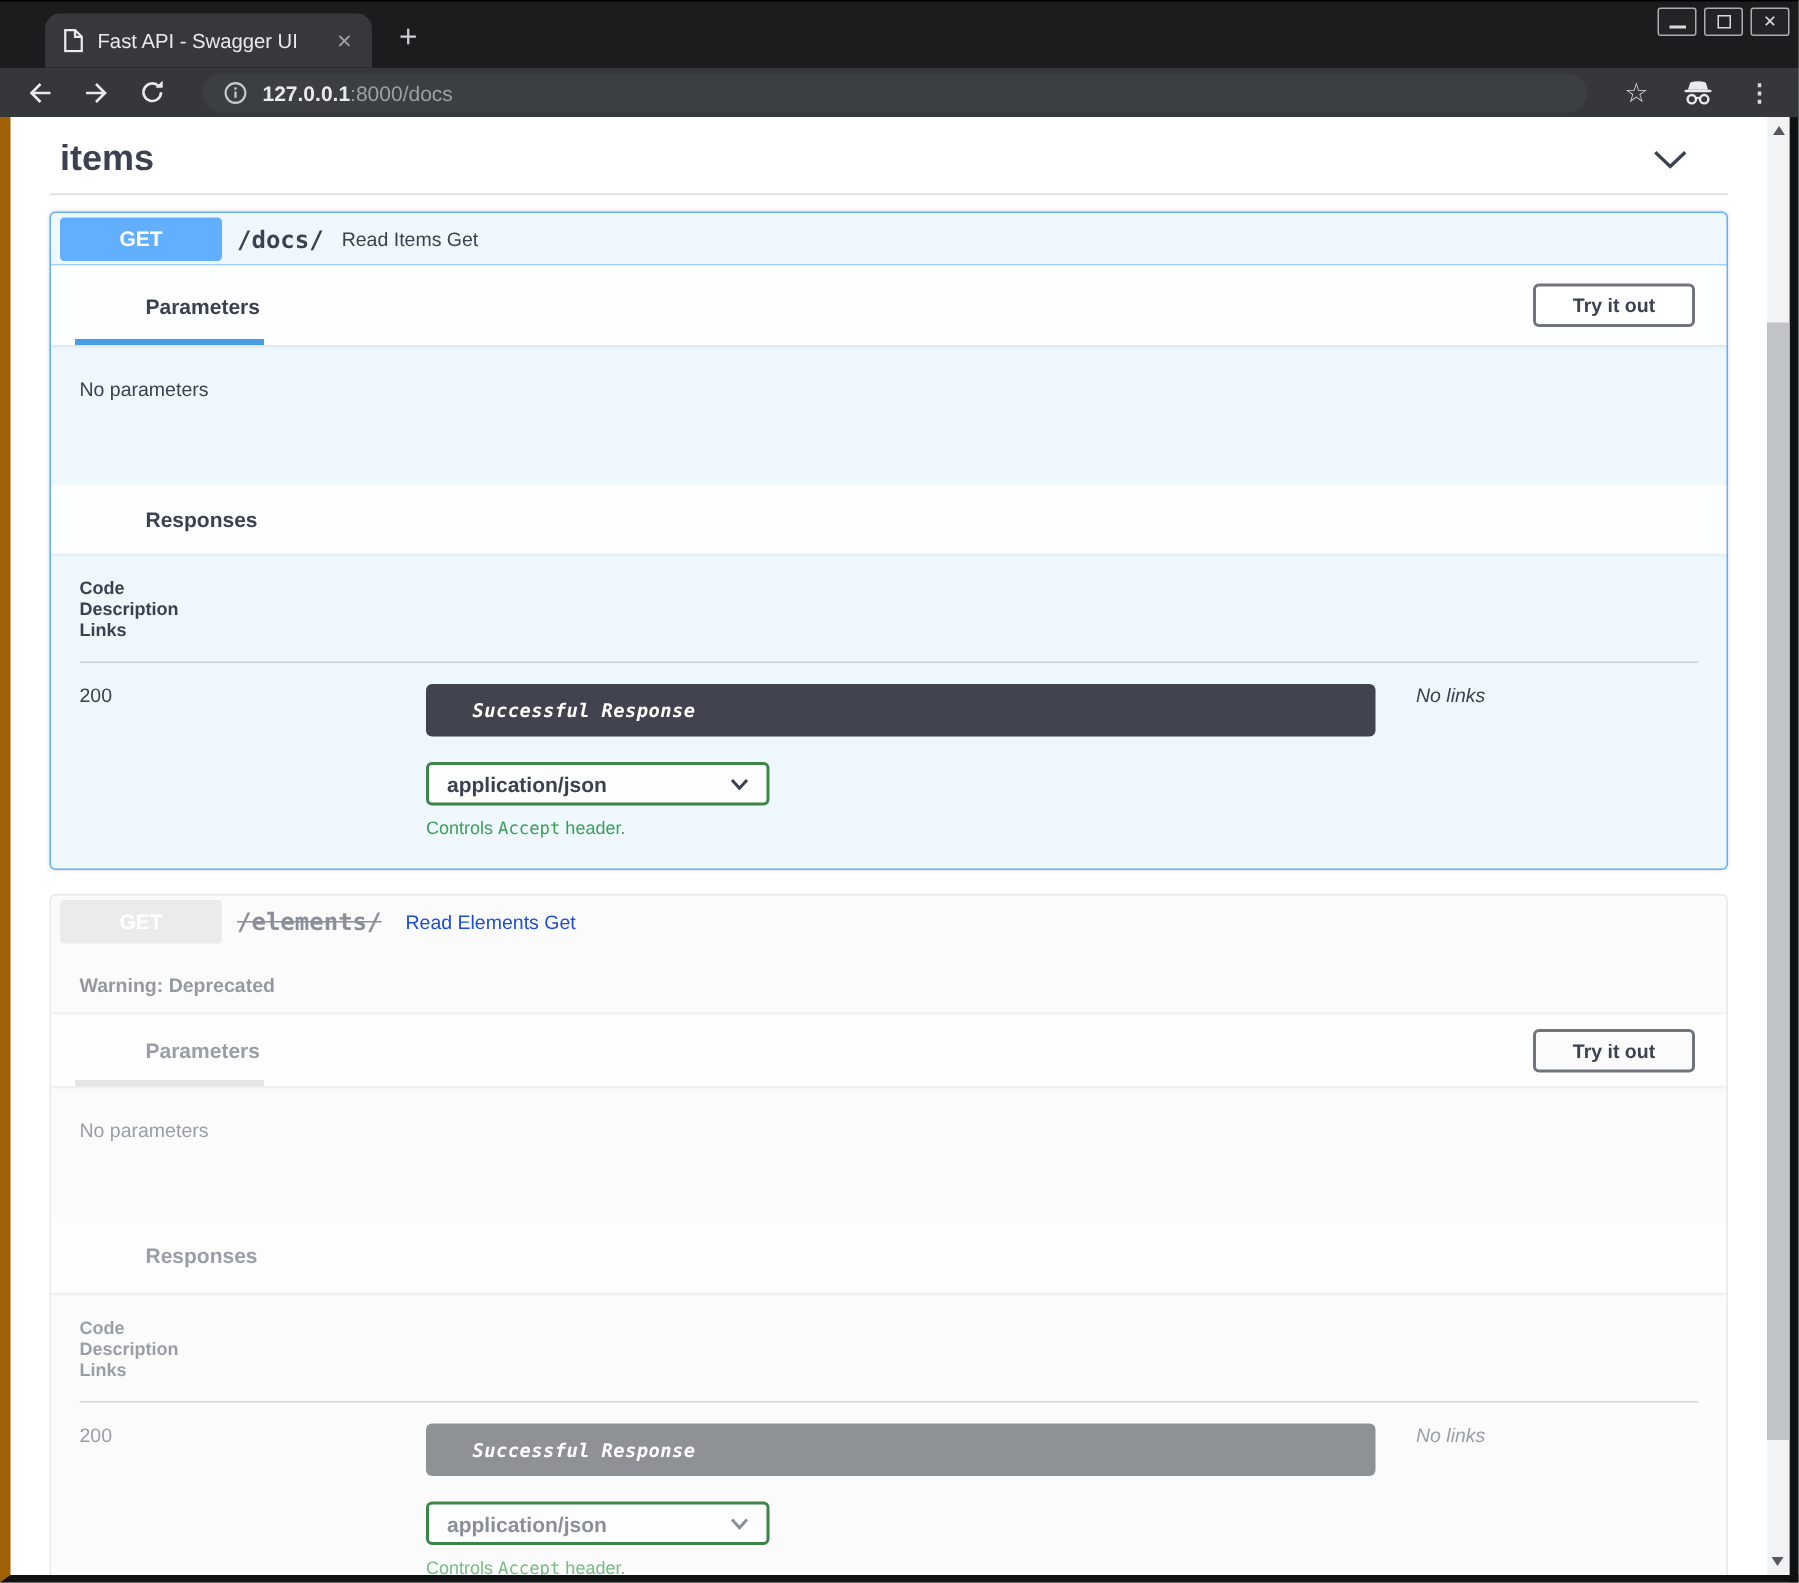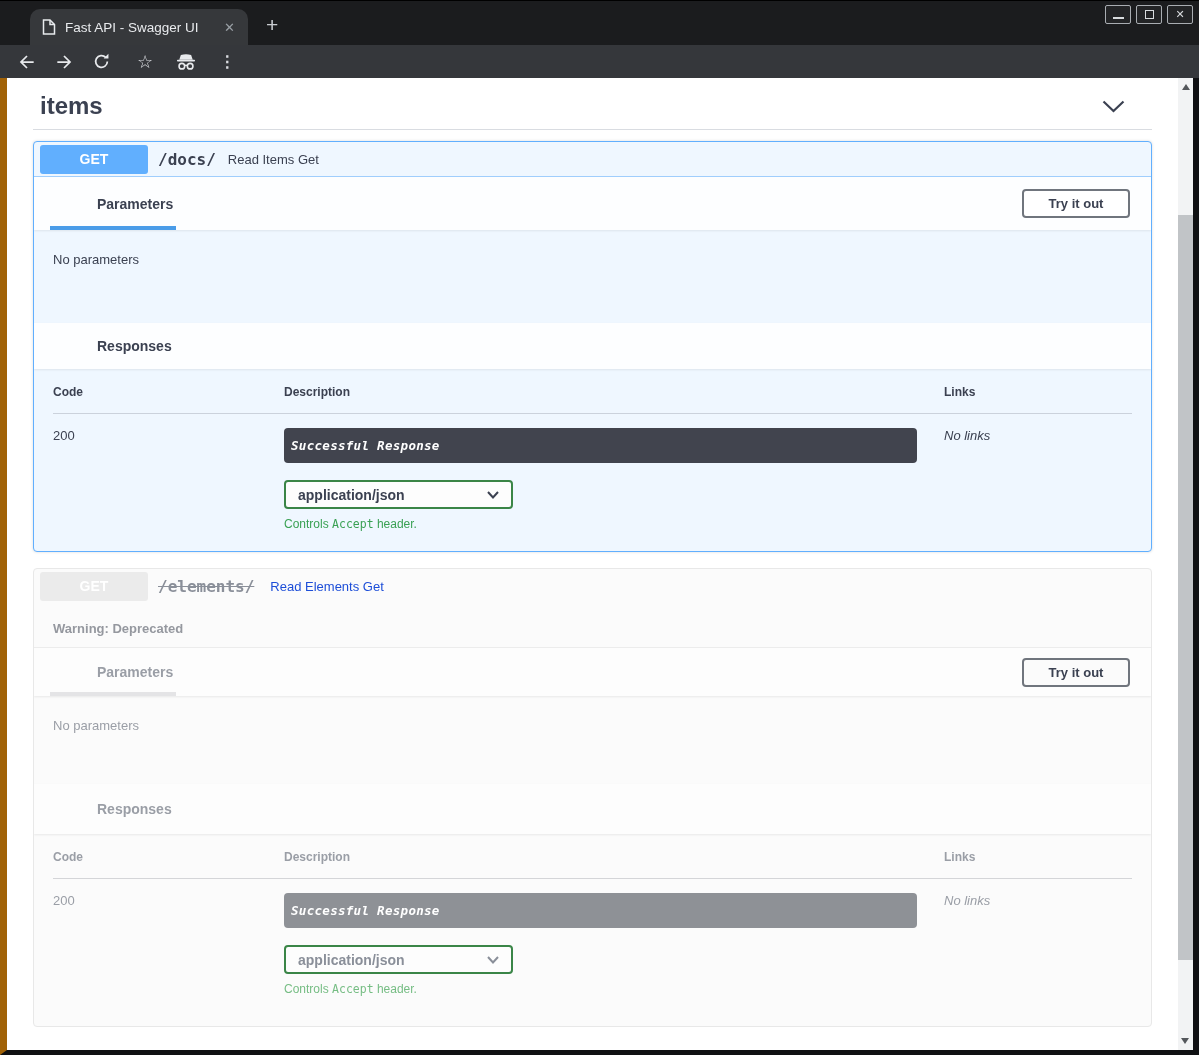--- a/index.html
+++ b/index.html
@@ -69,28 +69,28 @@
   .deprecated .try-btn { background:#fbfbfb; }
 
   .params-body { padding:22px 20px 0 19px; height:93px; font-size:13px; color:#3b4151; }
   .deprecated .params-body { color:#9a9ea6; height:88px; }
 
   .resp-header { height:46px; }
   .deprecated .resp-header { height:50px; }
 
   .resp-body { padding:16px 19px 20px; }
   .deprecated .resp-body { padding-bottom:30px; }
-  .t-head { display:flex; font-size:12px; font-weight:bold; color:#3b4151; padding-bottom:14px; border-bottom:1px solid rgba(59,65,81,.2); }
+  .t-head { display:flex; font-size:12px; font-weight:bold; color:#3b4151; padding-bottom:14px; border-bottom:1px solid rgba(59,65,81,.2);flex-direction:column; }
   .deprecated .t-head { color:#9a9ea6; }
   .col-code { width:231px; flex:none; }
   .col-desc { flex:1; }
   .col-links { width:188px; flex:none; }
   .t-row { display:flex; padding-top:14px; font-size:13px; color:#3b4151; }
   .deprecated .t-row { color:#9a9ea6; }
-  .resp-box { width:633px; height:35px; background:#41444e; border-radius:4px; color:#fff; display:flex; align-items:center; padding-left:7px;
+  .resp-box { width:633px; height:35px; background:#41444e; border-radius:4px; color:#fff; display:flex; align-items:center; padding-left:31px;
     font-family:"DejaVu Sans Mono", monospace; font-style:italic; font-weight:600; font-size:12.5px; letter-spacing:.3px; }
   .deprecated .resp-box { background:#8e9196; }
   .nolinks { font-style:italic; }
 
   .media-select { margin-top:17px; width:229px; height:29px; background:#fdfdfd; border:2px solid #3a8547; border-radius:4px;
     display:flex; align-items:center; justify-content:space-between; padding:0 12px; font-size:14px; font-weight:bold; color:#3b4151; }
   .deprecated .media-select { color:#8a8f99; }
   .accept-note { margin-top:8px; font-size:12px; color:#3aa154; }
   .deprecated .accept-note { color:#76bd84; }
   .accept-note .mono { font-family:"DejaVu Sans Mono", monospace; font-size:11.5px; }
@@ -135,20 +135,30 @@
       <svg width="20" height="20" viewBox="0 0 24 24">
           <path d="M4 12 H18.5 M12 4.8 L19.2 12 L12 19.2" stroke="#e8eaed" stroke-width="2.1" fill="none"></path>
         </svg>
     </span>
     <span class="navicon">
       <svg width="19" height="19" viewBox="0 0 24 24">
           <path d="M19.4 12 a7.4 7.4 0 1 1 -2.1 -5.2" fill="none" stroke="#e8eaed" stroke-width="2.2"></path>
           <path d="M20.8 2.2 v6 h-6 z" fill="#e8eaed"></path>
         </svg>
     </span>
+    <div class="urlpill">
+      <span style="display:flex;">
+        <svg width="16" height="16" viewBox="0 0 16 16">
+            <circle cx="8" cy="8" r="6.6" fill="none" stroke="#c8cbcf" stroke-width="1.4"></circle>
+            <rect x="7.25" y="7" width="1.5" height="4.2" fill="#c8cbcf"></rect>
+            <rect x="7.25" y="4.2" width="1.5" height="1.6" fill="#c8cbcf"></rect>
+          </svg>
+      </span>
+      <span class="urltext"><b>127.0.0.1</b><span class="dim">:8000/docs</span></span>
+    </div>
     <div class="right-icons">
       <span class="star">☆</span>
       <span style="display:flex;">
         <svg width="22" height="18" viewBox="0 0 24 20">
           <path d="M4.5 7.5 L6.3 2.2 Q12 .4 17.7 2.2 L19.5 7.5 Z" fill="#e8eaed"></path>
           <rect x="2" y="7.5" width="20" height="1.9" rx="0.9" fill="#e8eaed"></rect>
           <circle cx="7.4" cy="14.6" r="3.1" fill="none" stroke="#e8eaed" stroke-width="1.8"></circle>
           <circle cx="16.6" cy="14.6" r="3.1" fill="none" stroke="#e8eaed" stroke-width="1.8"></circle>
           <path d="M10.6 14.2 q1.4 -1.3 2.8 0" stroke="#e8eaed" stroke-width="1.5" fill="none"></path>
         </svg>

